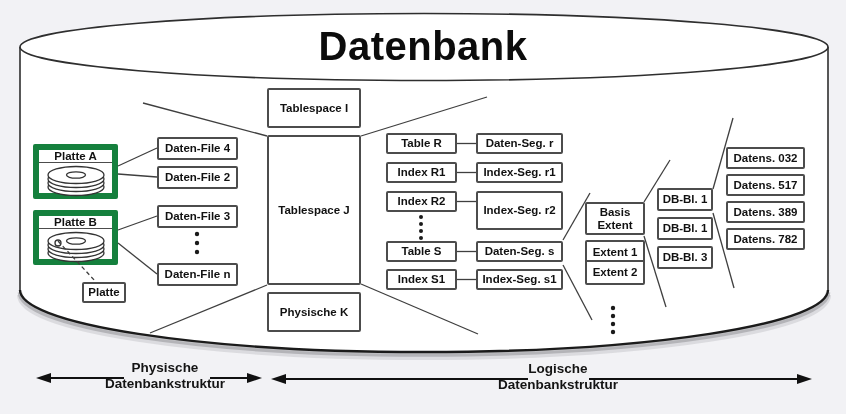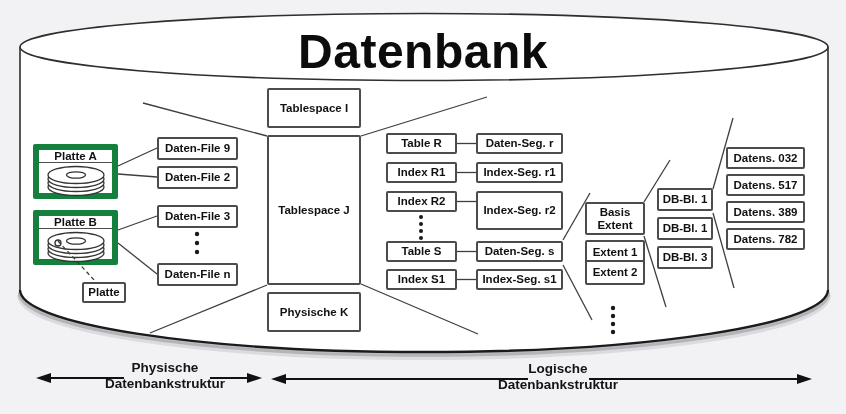--- a/index.html
+++ b/index.html
@@ -1,20 +1,20 @@
 <!DOCTYPE html>
 <html><head>
 <meta charset="utf-8">
 <style>
   html,body{margin:0;padding:0;}
   body{background:#f2f2f5;font-family:"Liberation Sans",sans-serif;}
   .stage{position:relative;width:846px;height:414px;background:#f2f2f5;overflow:hidden;}
   svg.layer{position:absolute;left:0;top:0;pointer-events:none;}
   .title{position:absolute;left:0;top:24px;width:846px;text-align:center;
-         font-size:48px;font-weight:700;color:#0c0c0c;letter-spacing:0.5px;}
+         font-size:40px;font-weight:700;color:#0c0c0c;letter-spacing:0.5px;}
   .box{position:absolute;background:#fff;border:2px solid #4c4c4c;border-radius:2px;
        display:flex;align-items:center;justify-content:center;text-align:center;
        font-weight:700;font-size:11.5px;color:#111;white-space:pre-line;
        line-height:1.12;box-sizing:border-box;}
   .pbox{position:absolute;background:#fff;border:6px solid #15803d;border-radius:2px;
         box-sizing:border-box;display:flex;flex-direction:column;}
   .phead{height:15px;border-bottom:1.5px solid #4c4c4c;display:flex;align-items:center;
          justify-content:center;font-weight:700;font-size:11.5px;color:#111;}
   .pdisk{flex:1;display:flex;align-items:center;justify-content:center;}
   .legend{position:absolute;text-align:center;font-weight:700;font-size:13.5px;
@@ -59,21 +59,21 @@
         <ellipse cx="35" cy="16" rx="28" ry="8.5" fill="#fff" stroke="#333" stroke-width="1.3"></ellipse>
         <ellipse cx="35" cy="12" rx="28" ry="8.5" fill="#fff" stroke="#333" stroke-width="1.3"></ellipse>
         <ellipse cx="35" cy="12" rx="9.5" ry="3.2" fill="#fff" stroke="#333" stroke-width="1.3"></ellipse>
         <circle cx="17" cy="14" r="3" fill="#fff" stroke="#333" stroke-width="1.3"></circle>
       </svg>
     </div>
   </div>
 
   <div class="box" style="left:82px;top:282px;width:44px;height:21px">Platte</div>
 
-  <div class="box" style="left:157px;top:137px;width:81px;height:23px">Daten-File 9</div>
+  <div class="box" style="left:157px;top:137px;width:81px;height:23px">Daten-File 4</div>
   <div class="box" style="left:157px;top:166px;width:81px;height:23px">Daten-File 2</div>
   <div class="box" style="left:157px;top:205px;width:81px;height:23px">Daten-File 3</div>
   <div class="box" style="left:267px;top:88px;width:94px;height:40px">Tablespace I</div>
 
   <div class="box" style="left:157px;top:263px;width:81px;height:23px">Daten-File n</div>
   <div class="box" style="left:267px;top:135px;width:94px;height:150px">Tablespace J</div>
   <div class="box" style="left:267px;top:292px;width:94px;height:40px">Physische K</div>
 
   <div class="box" style="left:386px;top:133px;width:71px;height:21px">Table R</div>
   <div class="box" style="left:386px;top:162px;width:71px;height:21px">Index R1</div>

